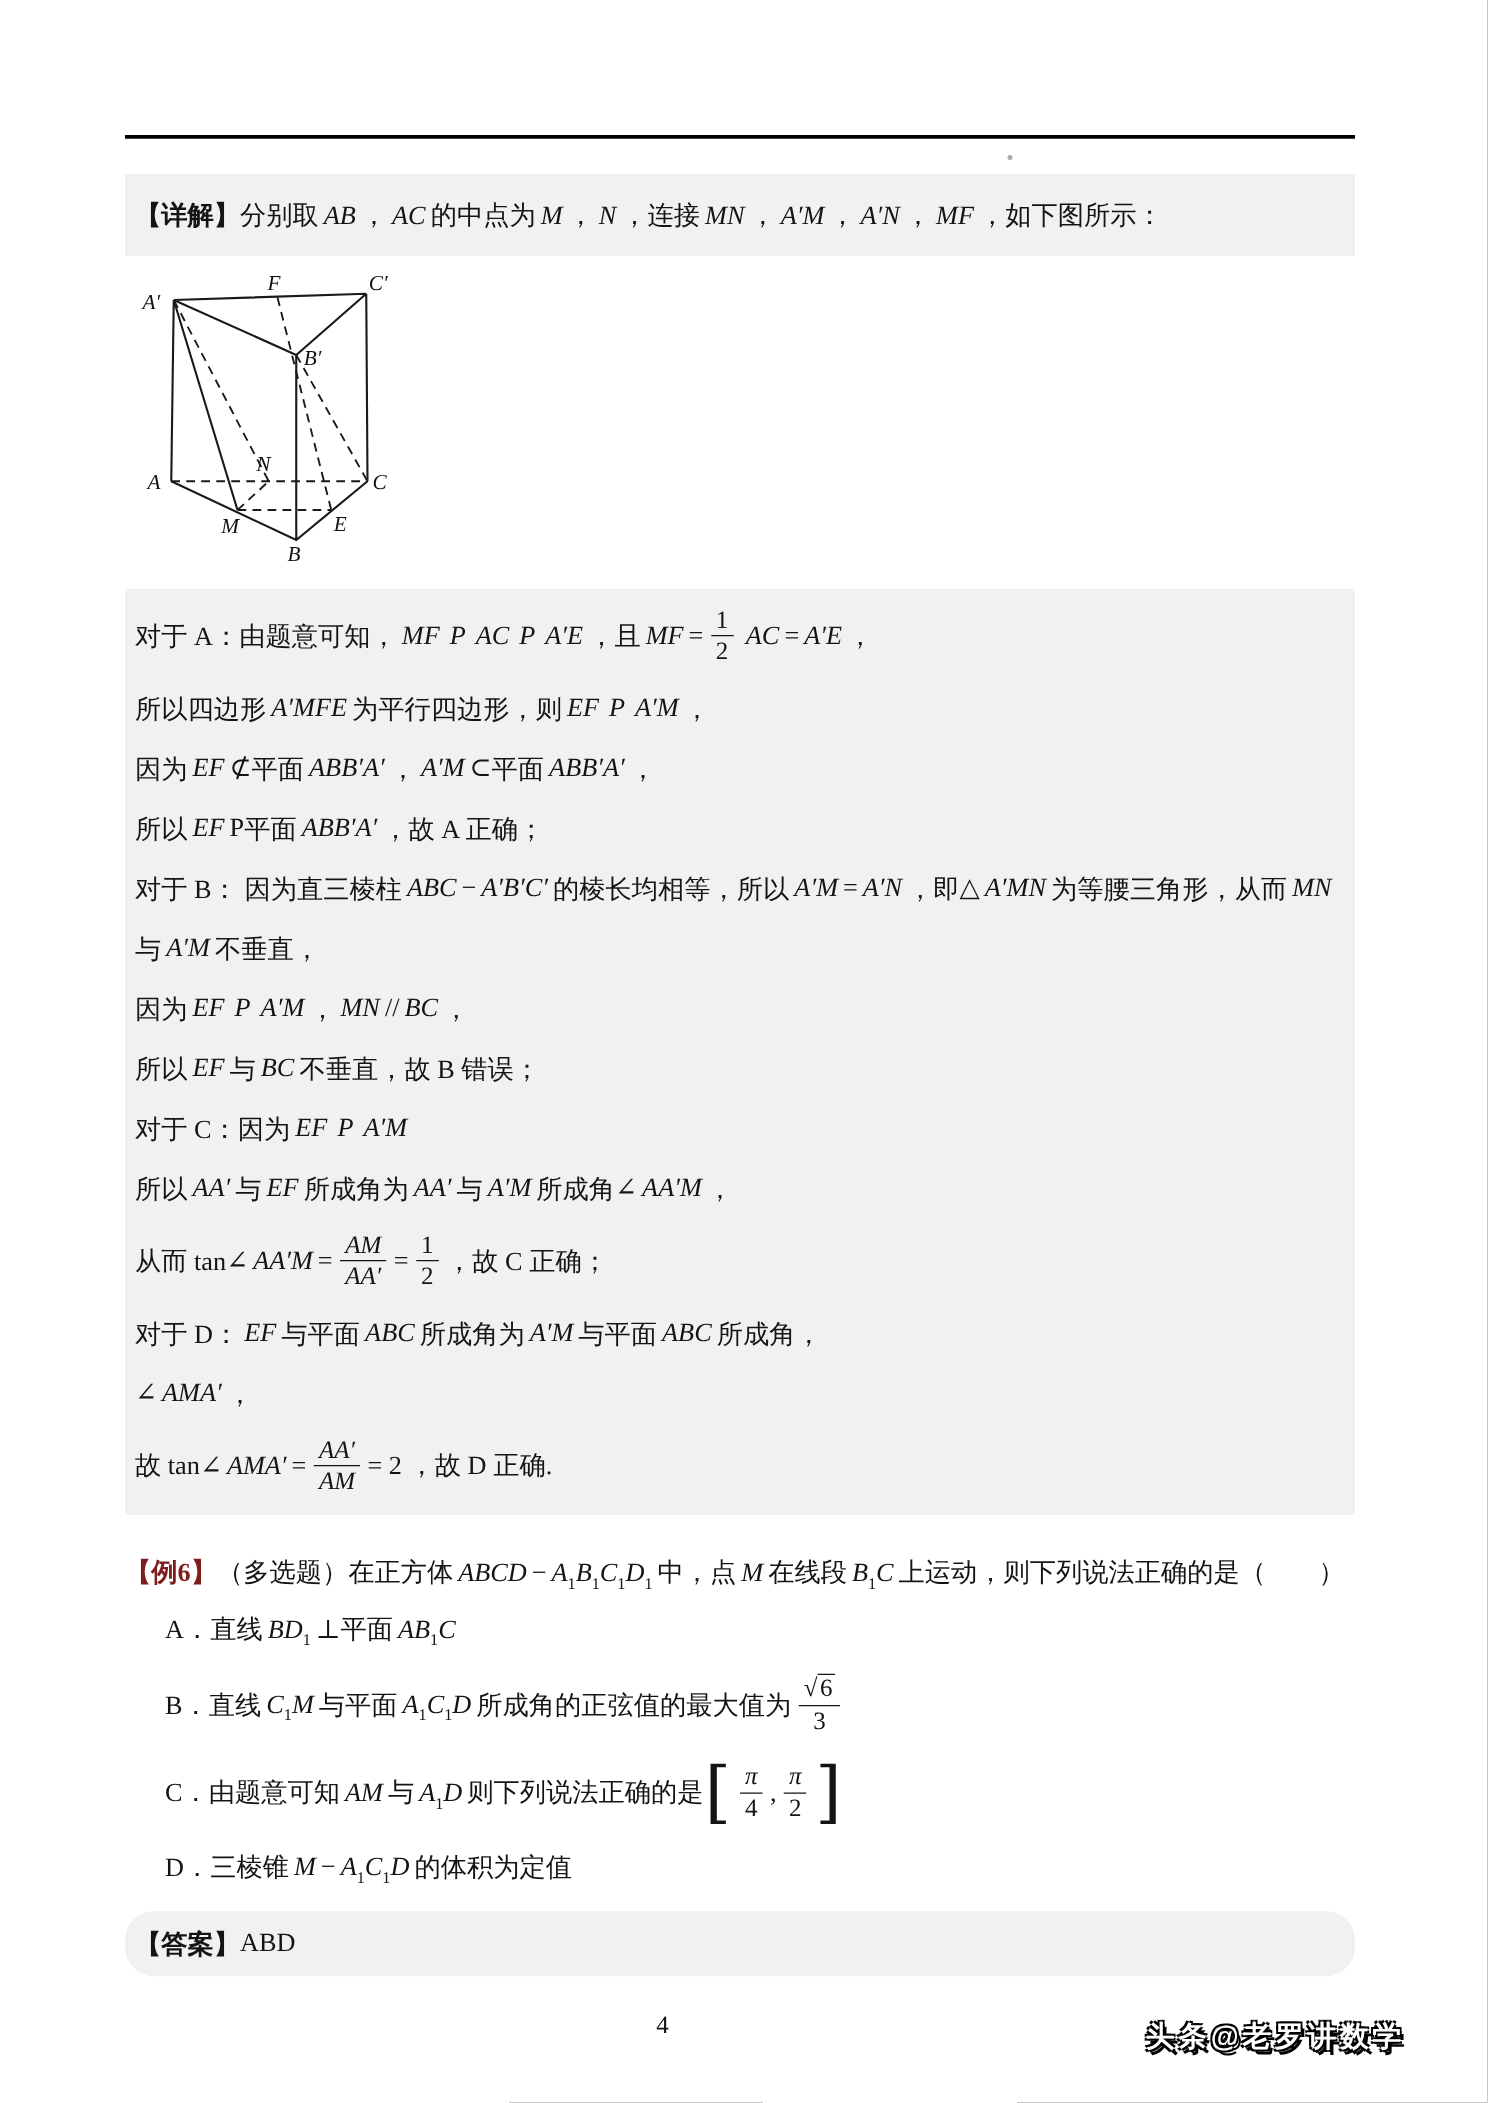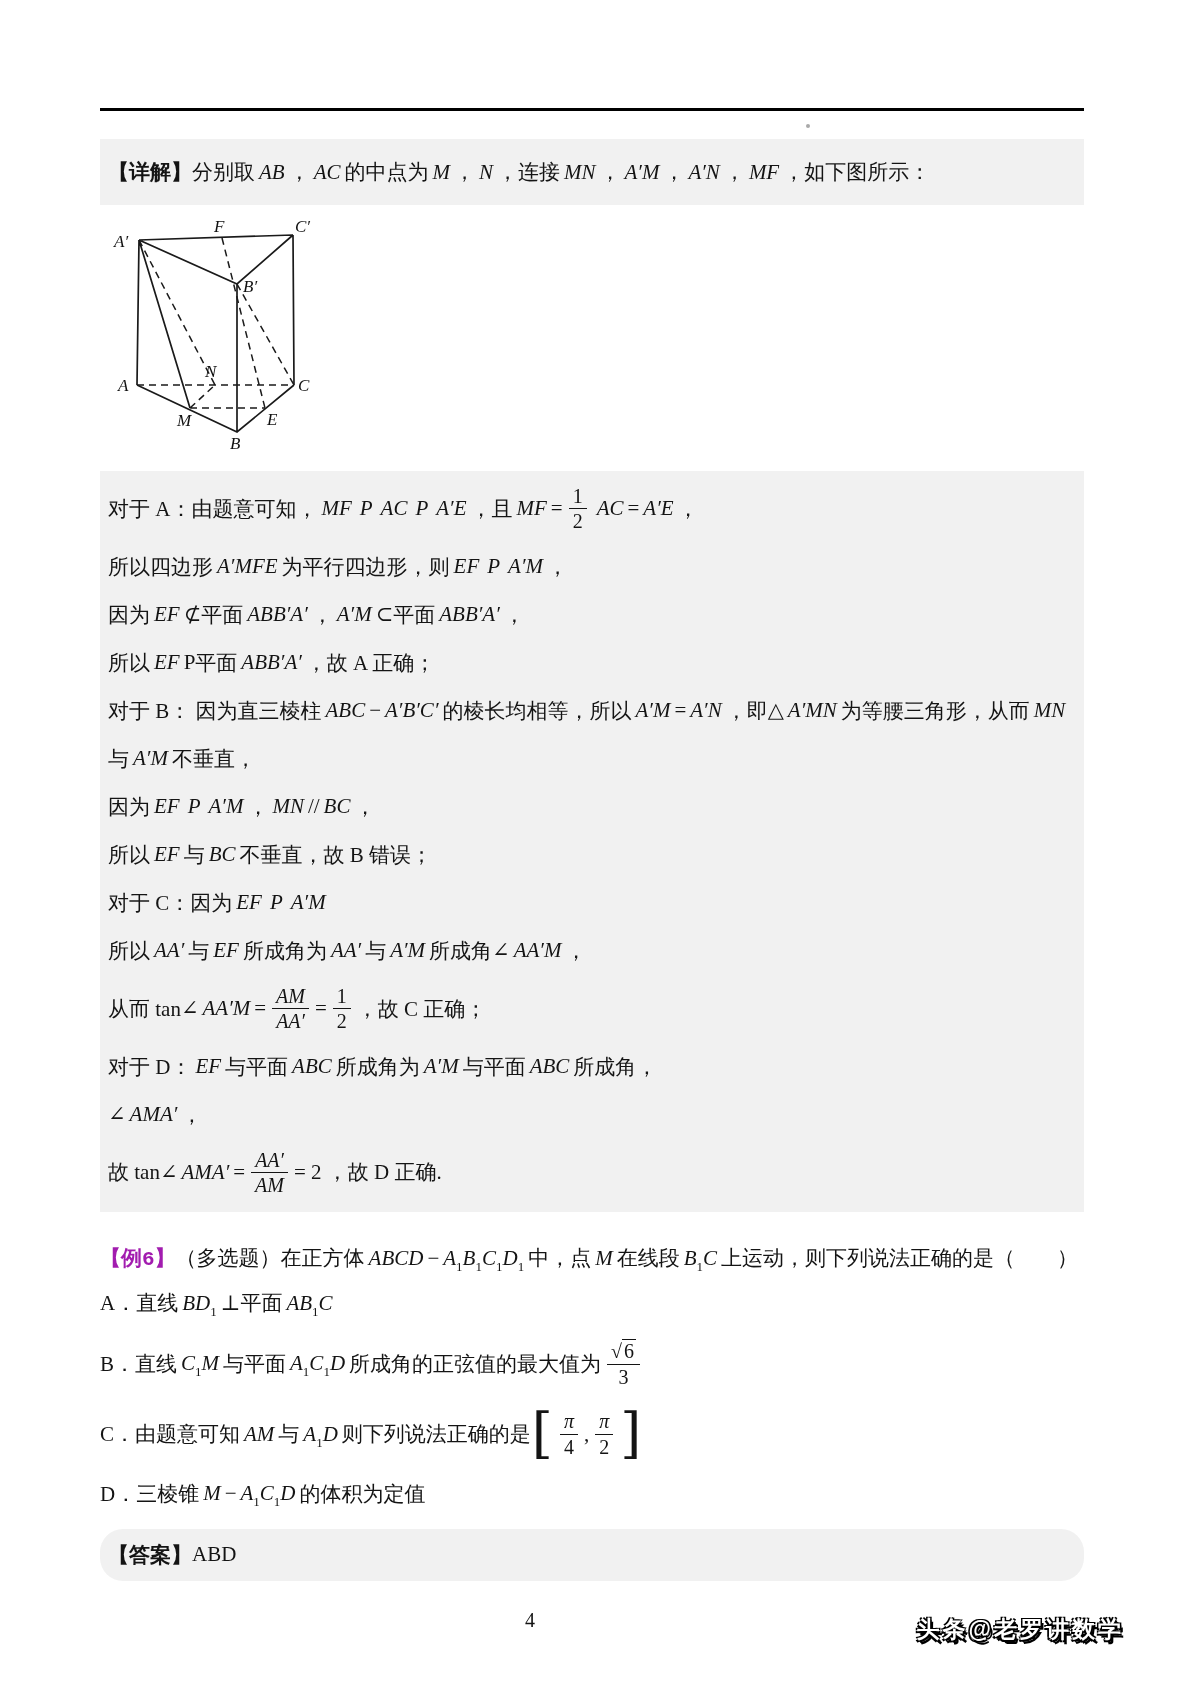--- a/index.html
+++ b/index.html
@@ -21,21 +21,21 @@
   .vg sub,.sub{font-size:13px;line-height:1;position:relative;top:6px;font-style:normal;}
   .frac{display:inline-flex;flex-direction:column;align-items:center;margin:0 6px;line-height:1.12;
         font-size:20px;text-align:center;}
   .frac .n{border-bottom:1.4px solid #141414;padding:0 4px 1px;display:inline-flex;align-items:baseline;}
   .frac .d{padding:1px 4px 0;display:inline-flex;align-items:baseline;}
   .frac .mi{margin:0;}
   .rad{font-style:normal;}
   .ov{border-top:1.4px solid #141414;padding:0 2px;}
   .bb{font-size:54px;line-height:0;margin:0 1px;font-family:"DejaVu Serif",serif;font-weight:400;}
   .ex-line{margin-top:26px;padding:6px 0;}
-  .opt{padding:11px 0;}
+  .opt{padding:11px 0;margin-left:32px;}
   .ans-band{margin-top:10px;padding:12px 8px;border-radius:23px;}
   .pagenum{margin-top:28px;text-align:center;transform:translateX(-62px);font-size:20px;}
   .watermark{position:absolute;right:66px;top:1614px;font-family:"Liberation Sans","DejaVu Sans",sans-serif;
              font-weight:bold;font-size:23px;letter-spacing:3px;color:#ffffff;
              text-shadow:-1.5px -1.5px 0 #000,1.5px -1.5px 0 #000,-1.5px 1.5px 0 #000,
                          1.5px 1.5px 0 #000,3px 3.5px 0 #000;}
   svg.fig{display:block;}
   .fig path{fill:none;stroke:#1a1a1a;stroke-width:1.7;}
   .fig path.dash{stroke-dasharray:7,5;stroke-width:1.5;}
   .flabel{font-style:italic;font-size:17px;font-family:"Liberation Serif","DejaVu Serif",serif;fill:#111;}
@@ -252,21 +252,21 @@
             </span>
             <span class="d">
               <span class="mi">AM</span>
             </span>
           </span>
           <span class="cn">= 2 ，故 D 正确.</span>
         </div>
     </div>
 
     <div class="line ex-line">
-        <span class="cn bold" style="color: #a21caf; font-family: Liberation Mono, monospace;">【例6】</span>
+        <span class="cn bold" style="color: #7f1d1d;">【例6】</span>
         <span class="cn">（多选题）在正方体</span>
         <span class="mi">ABCD</span>
         <span class="cn">−</span>
         <span class="vg">
           <span class="mi">A</span>
           <span class="sub">1</span>
           <span class="mi">B</span>
           <span class="sub">1</span>
           <span class="mi">C</span>
           <span class="sub">1</span>

